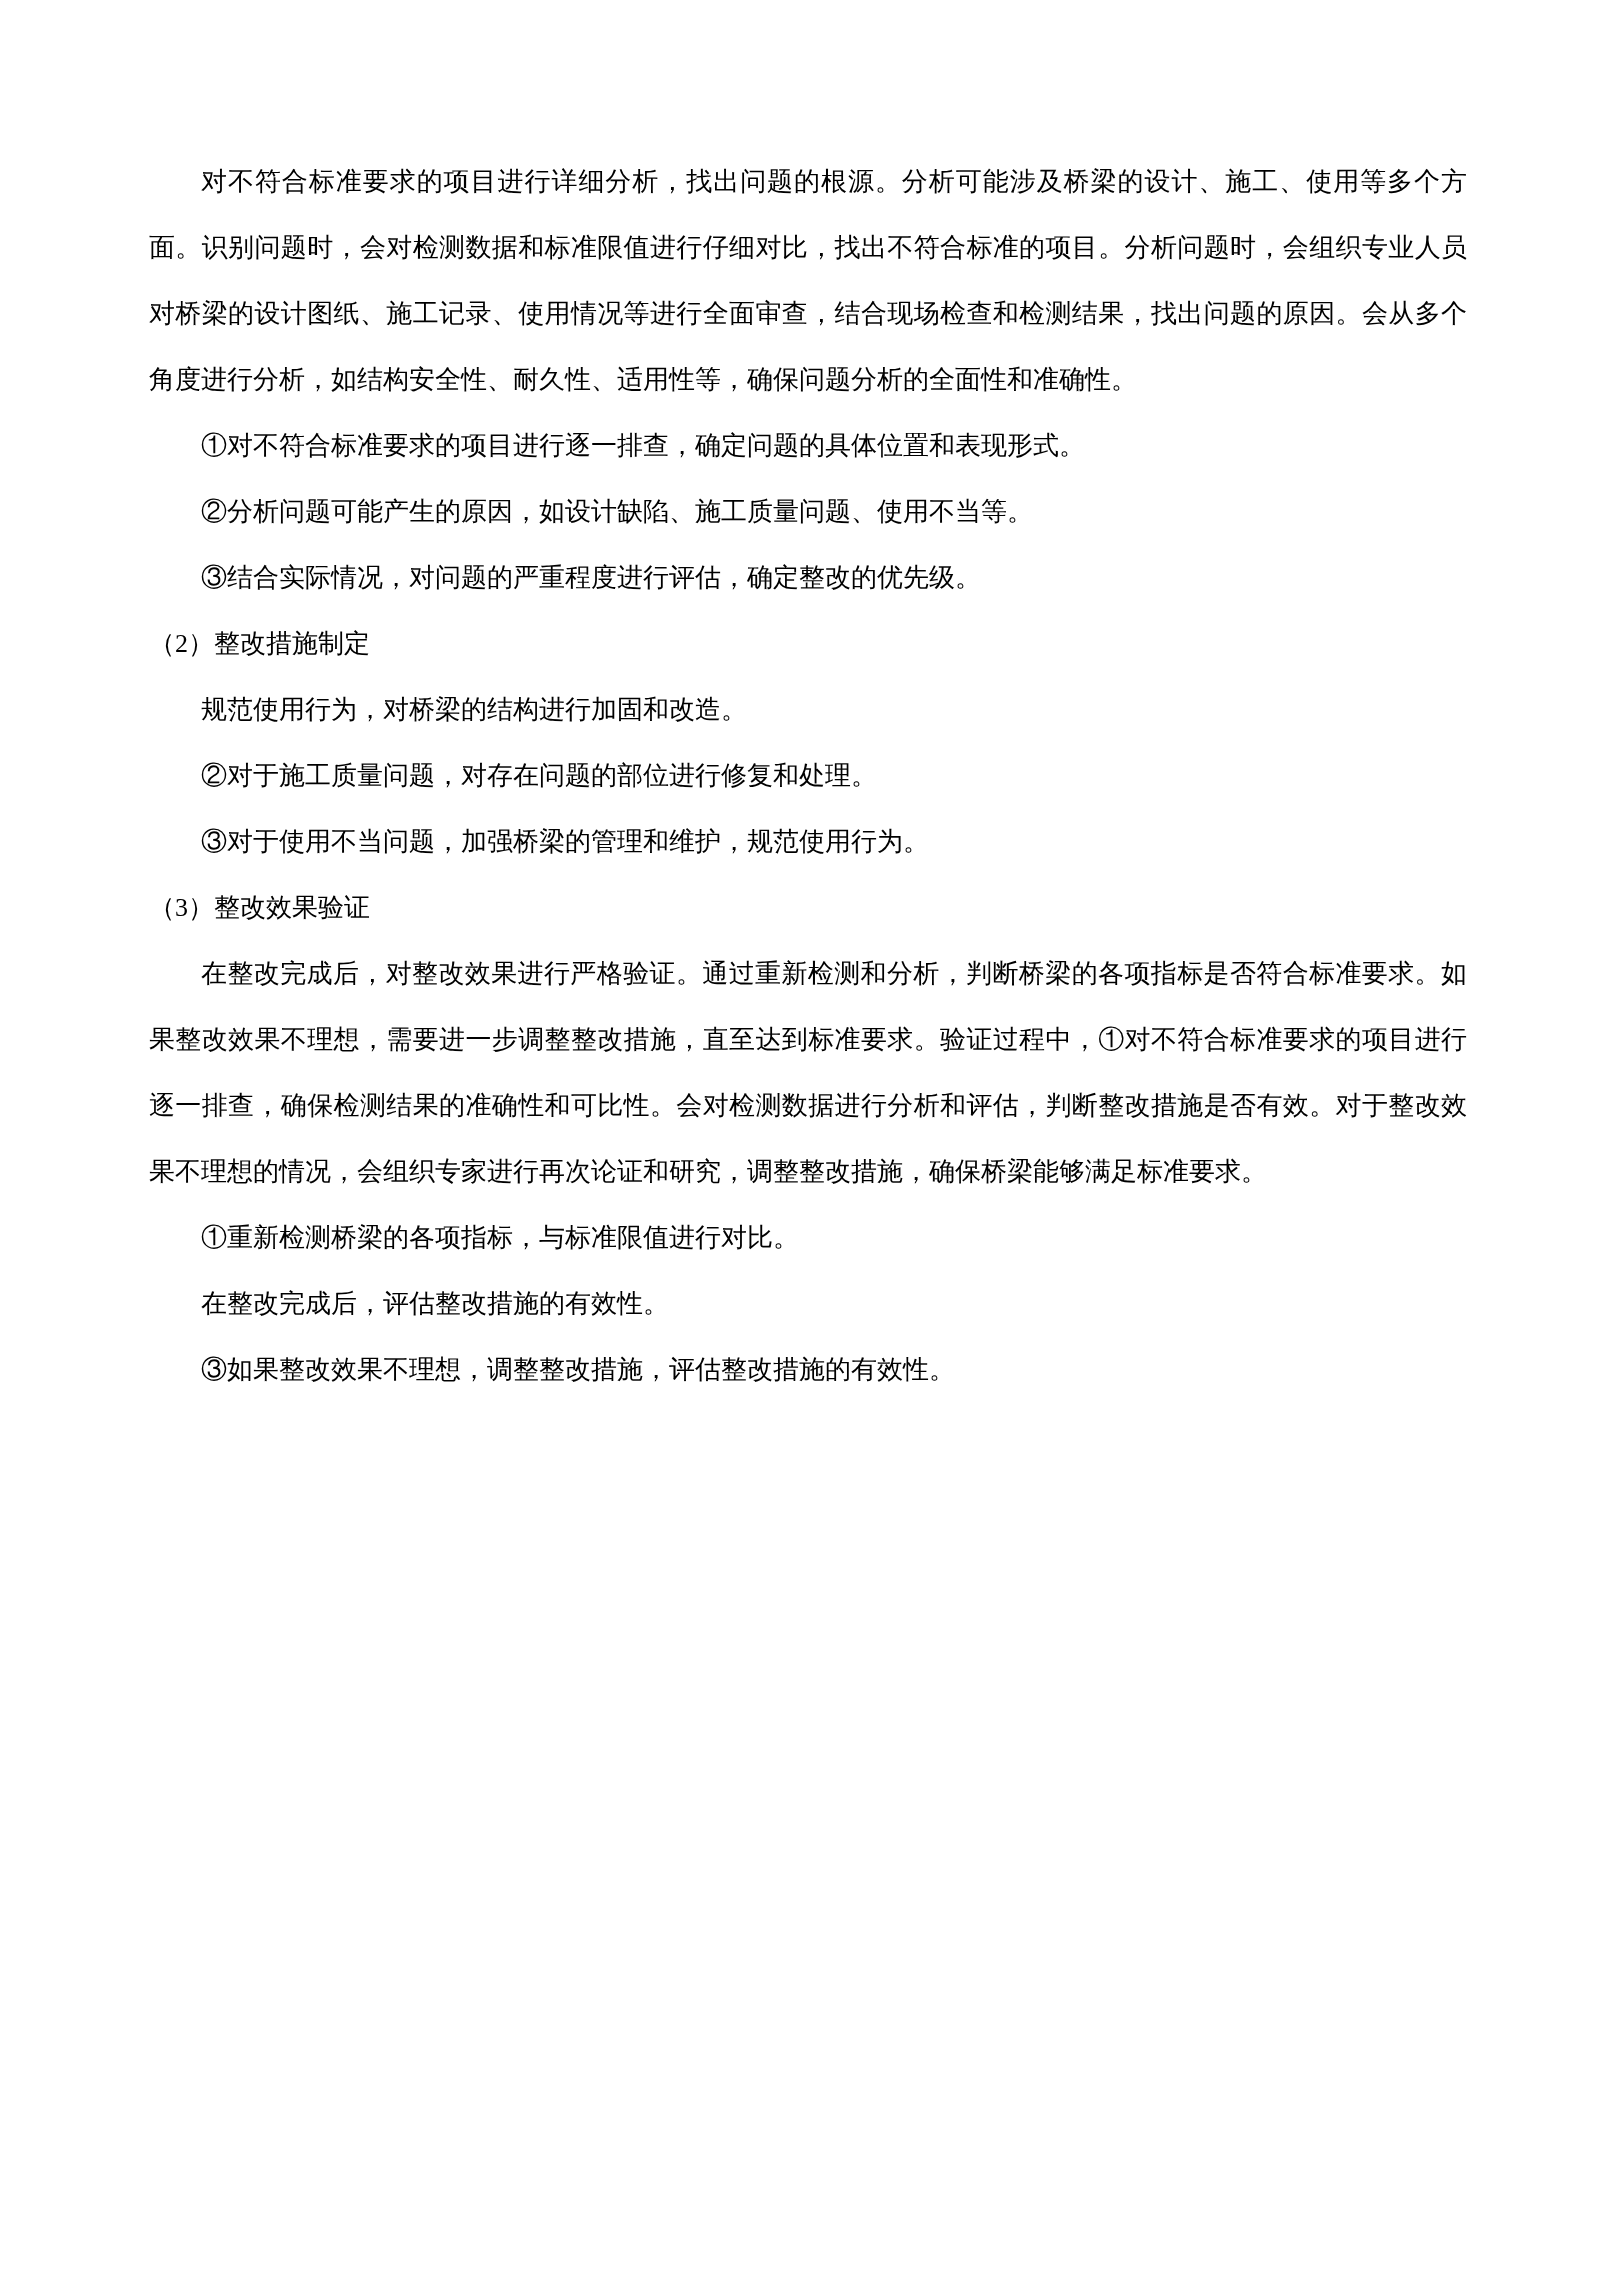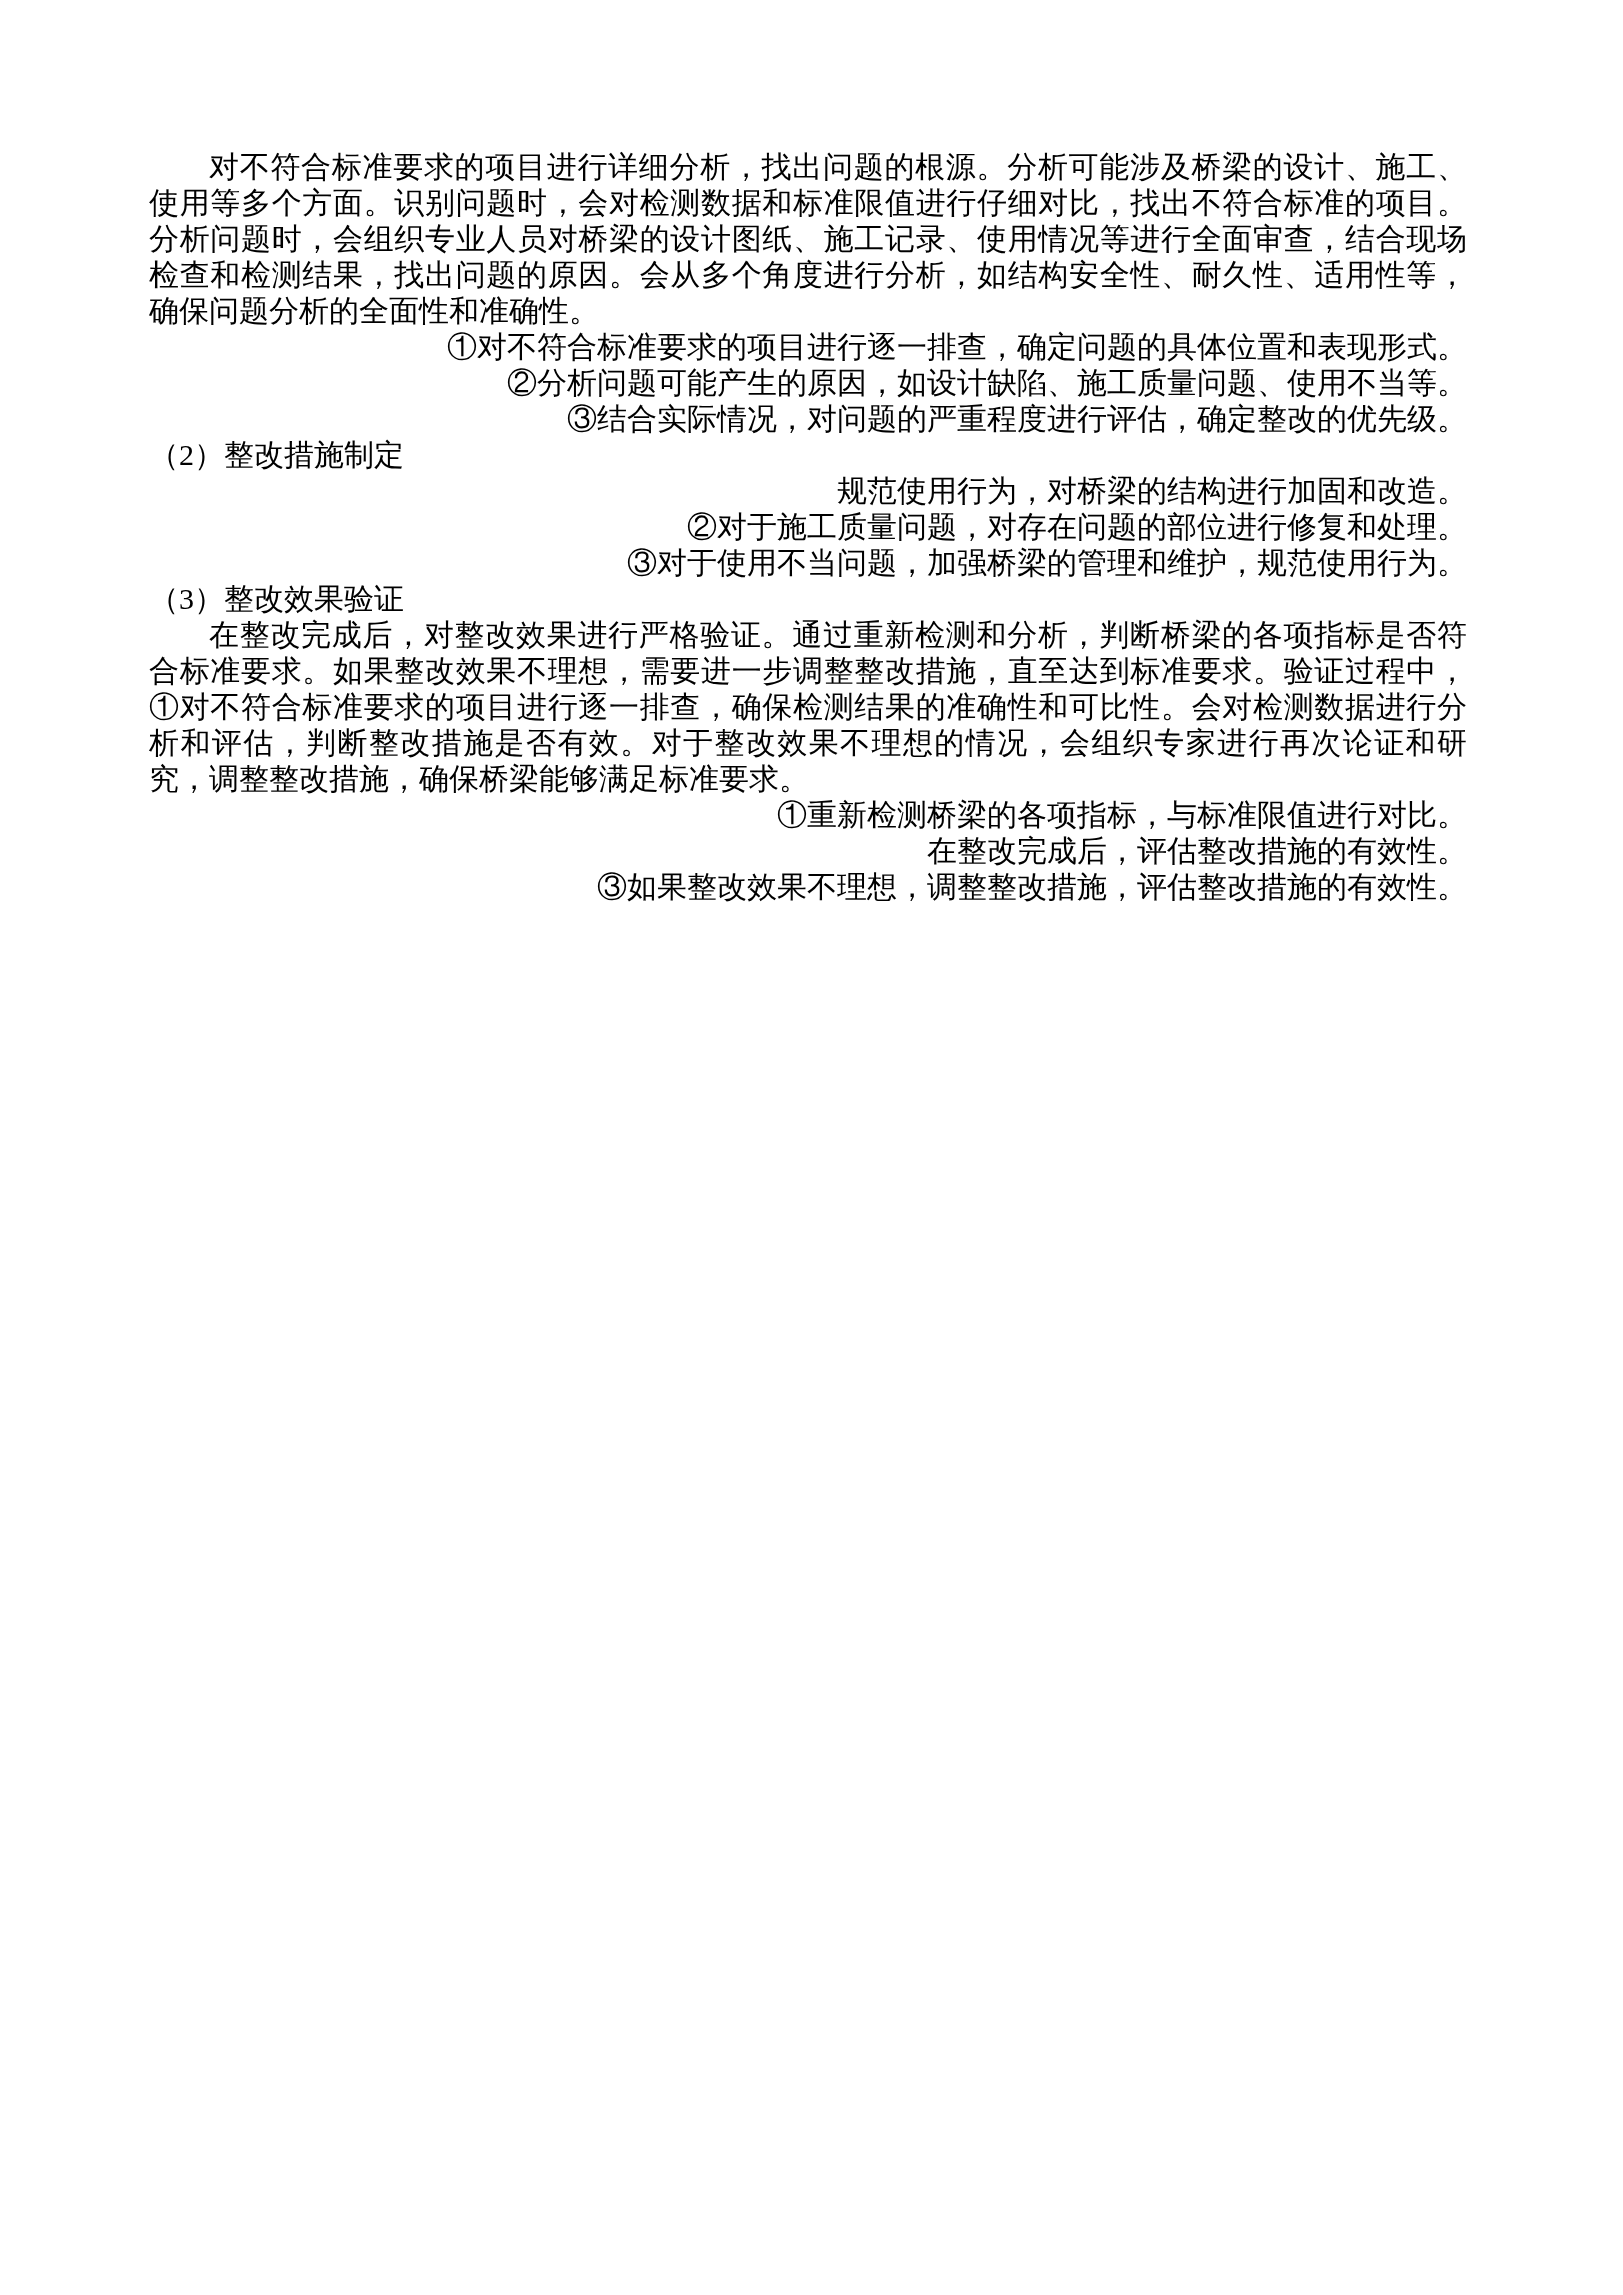--- a/index.html
+++ b/index.html
@@ -10,34 +10,34 @@
     background: #ffffff;
     overflow: hidden;
     font-family: "Liberation Serif", "DejaVu Serif", serif;
     color: #000000;
   }
   .content {
     position: absolute;
     left: 149px;
     top: 149px;
     width: 1318px;
-    font-size: 30px;
-    line-height: 36px;
+    font-size: 26px;
+    line-height: 66px;
     letter-spacing: 0;
   }
   .para {
     margin: 0;
     text-indent: 2em;
     text-align: justify;
     text-justify: inter-character;
   }
   .item {
     margin: 0;
     text-indent: 2em;
-    text-align: right;
+    text-align: left;
     white-space: nowrap;
   }
   .heading {
     margin: 0;
     text-indent: 0;
     font-weight: normal;
     text-align: left;
     white-space: nowrap;
   }
 </style>

